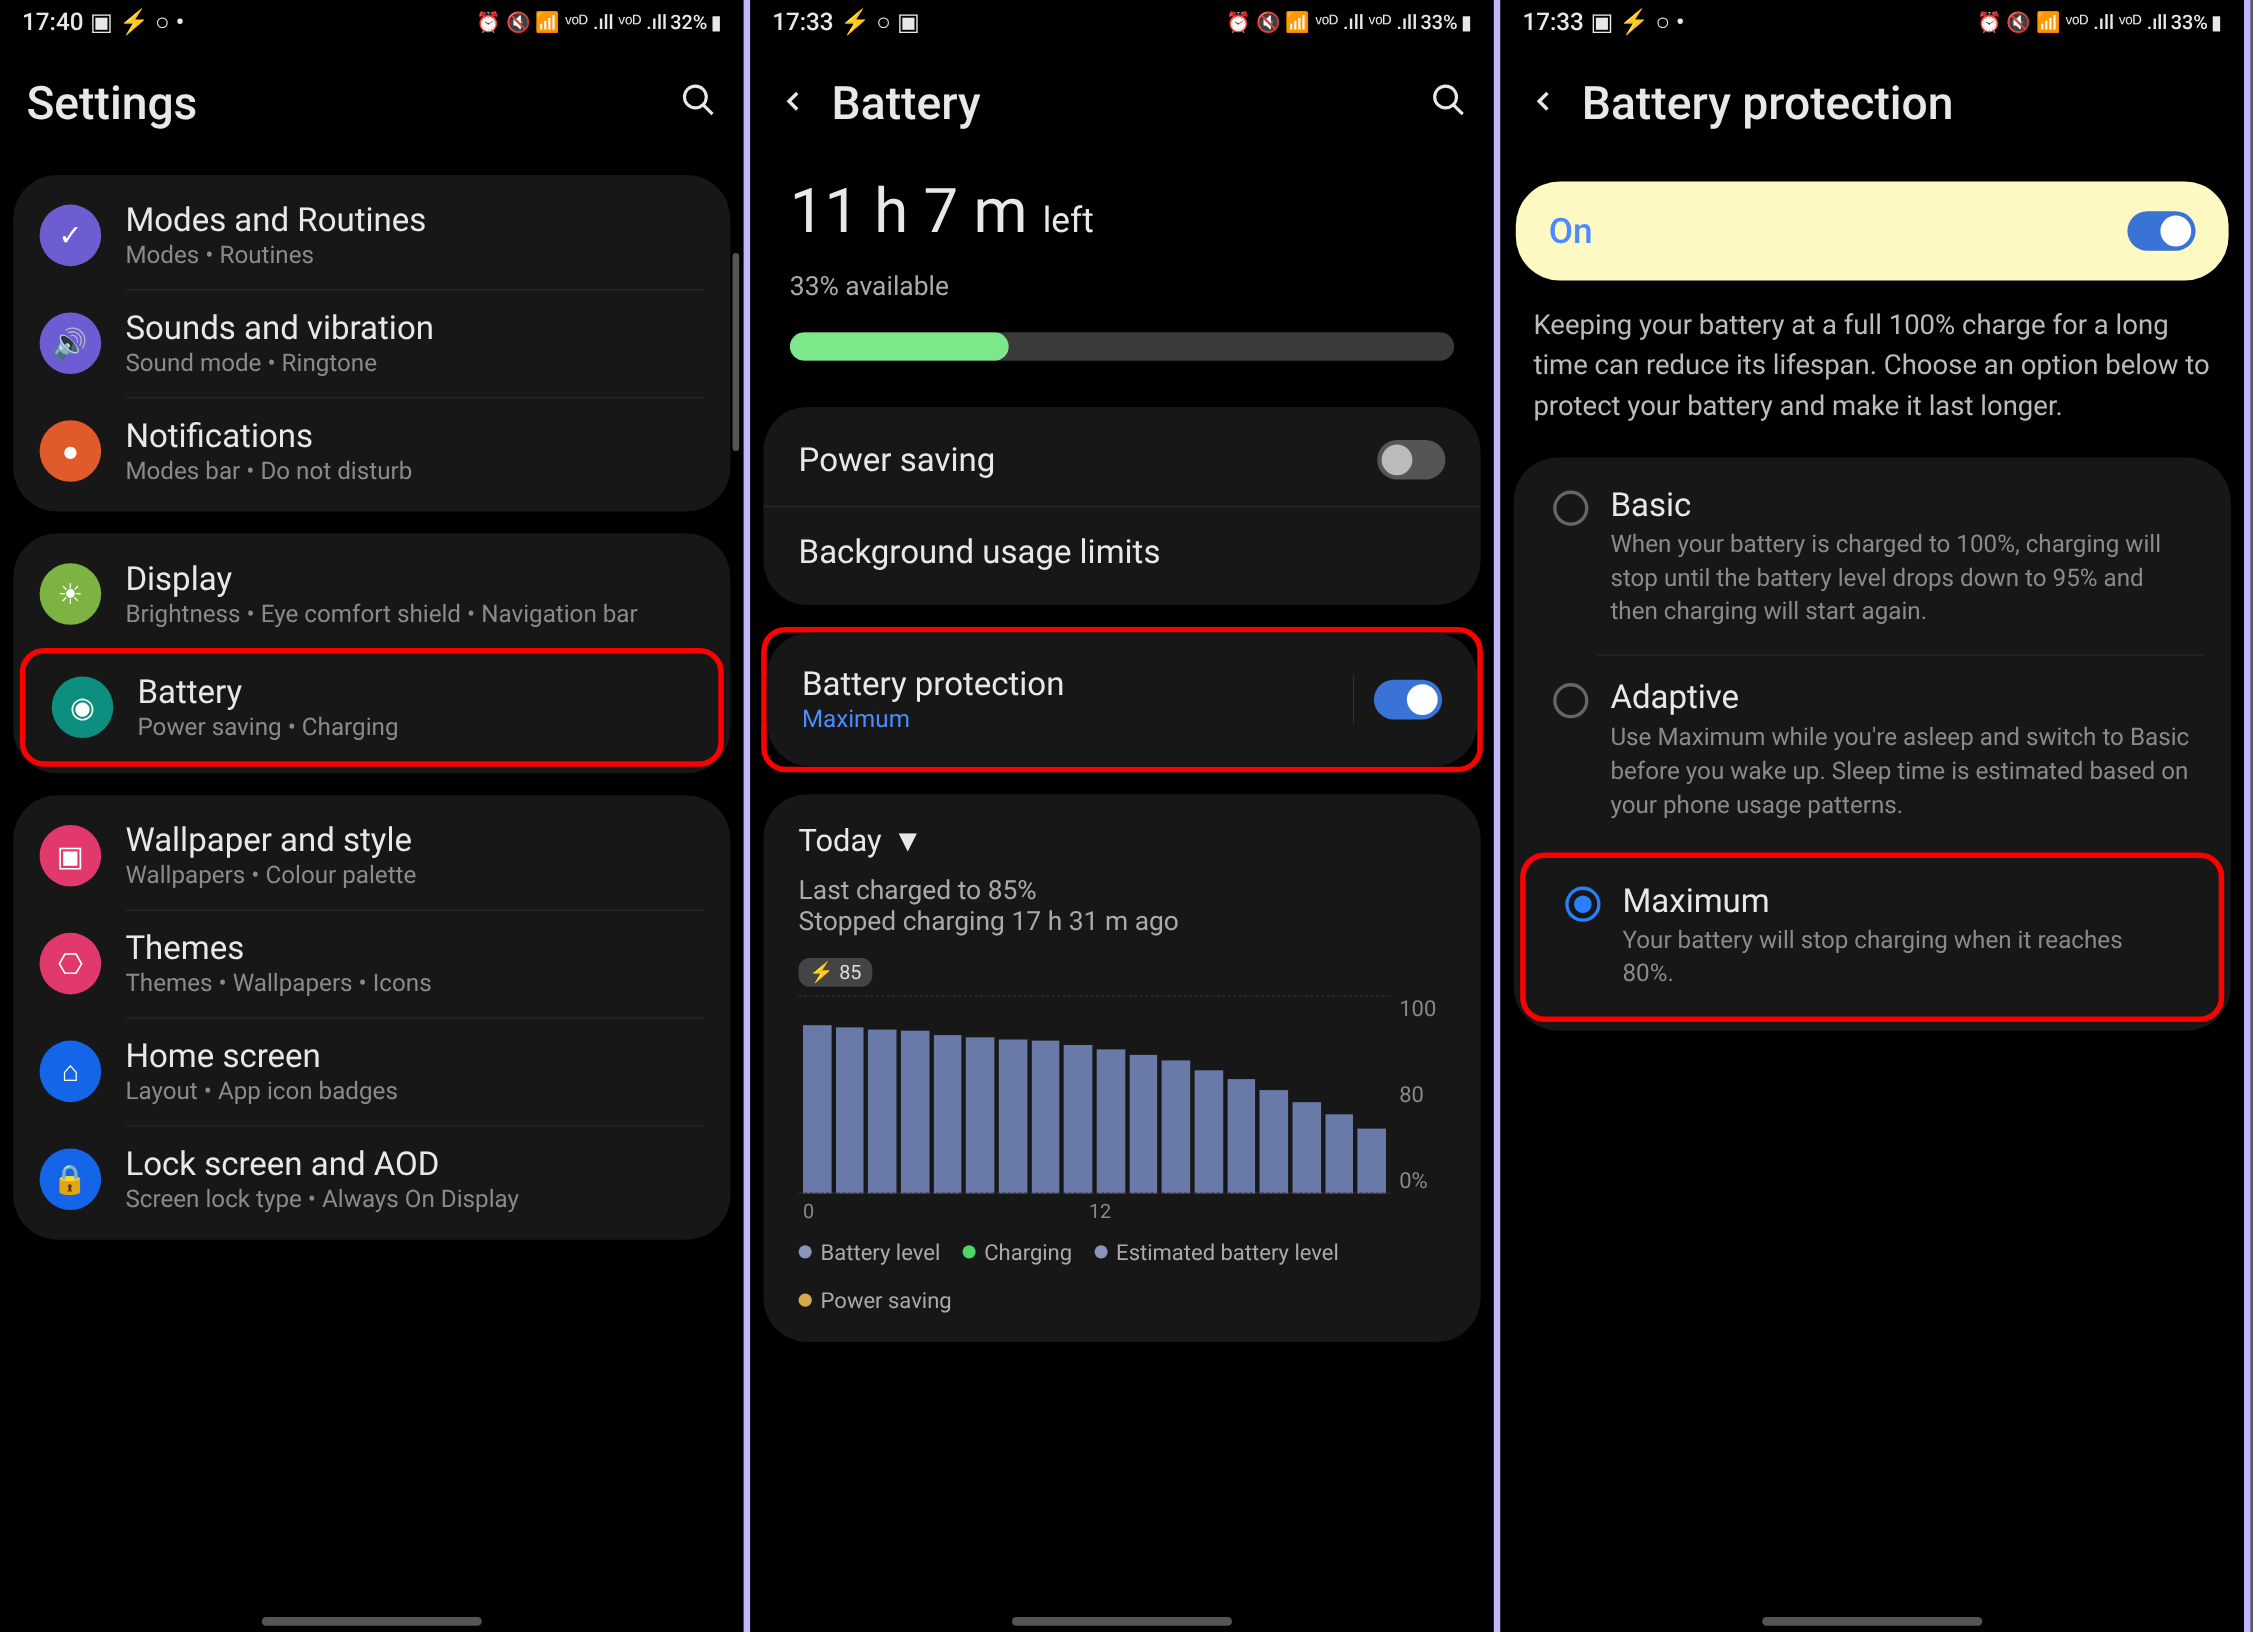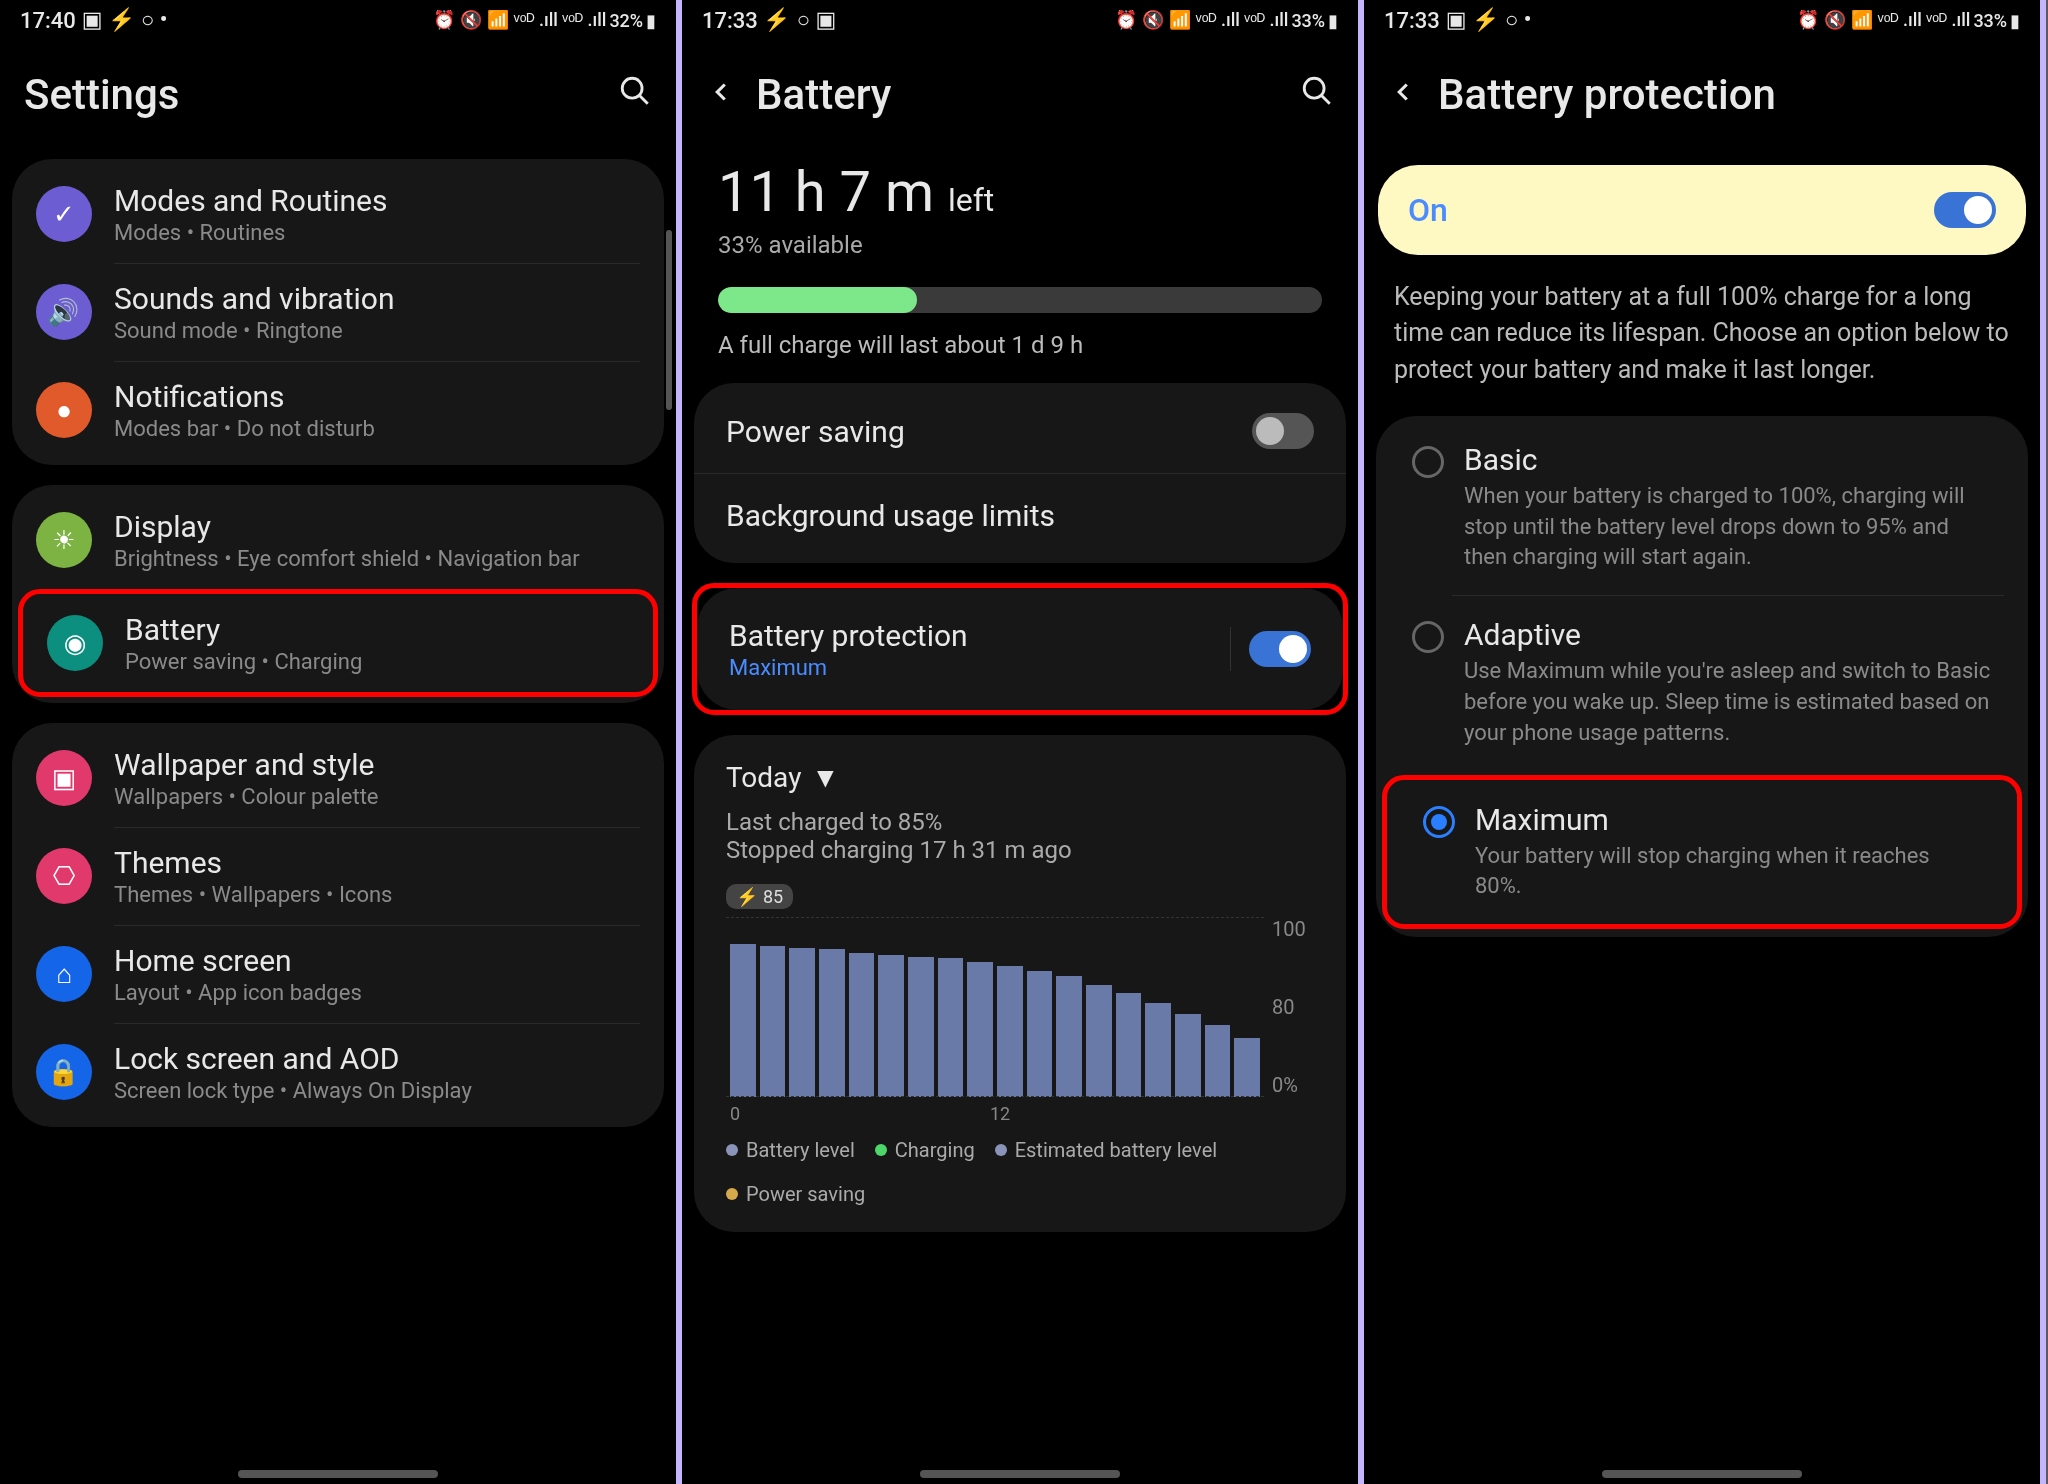--- a/index.html
+++ b/index.html
@@ -83,21 +83,21 @@
     top: 230px;
     width: 6px;
     height: 180px;
     background: #555;
     border-radius: 3px;
   }
   
   .battery-summary { padding: 0 36px 24px 36px; }
   .big-time { color: #e8e8e8; font-size: 56px; font-weight: 400; }
   .big-time-suffix { font-size: 32px; }
-  .avail { color: #aaa; font-size: 24px; margin-top: 6px; }
+  .avail { color: #aaa; font-size: 24px; margin-top: 21px; }
   .batt-bar { height: 26px; background: #3a3a3a; border-radius: 13px; margin: 28px 0 18px 0; overflow: hidden; }
   .batt-fill { height: 100%; background: #7de88a; border-radius: 13px; }
   .full-charge-note { color: #bbb; font-size: 24px; }
   .row {
     display: flex;
     align-items: center;
     justify-content: space-between;
     padding: 24px 32px;
     border-bottom: 1px solid #2a2a2a;
   }
@@ -290,21 +290,20 @@
     </div>
   </div>
   <div class="battery-summary">
     <div class="big-time">
       <span>11 h 7 m </span><span class="big-time-suffix">left</span>
     </div>
     <div class="avail">33% available</div>
     <div class="batt-bar">
         <div class="batt-fill" id="batt-fill" style="width: 33%;"></div>
       </div>
-    <div class="full-charge-note">A full charge will last about 1 d 9 h</div>
   </div>
 
   <div class="card">
     <div class="row">
       <div class="row-title">Power saving</div>
       <div class="toggle"></div>
     </div>
     <div class="row" style="border-bottom:none;">
       <div class="row-title">Background usage limits</div>
     </div>

